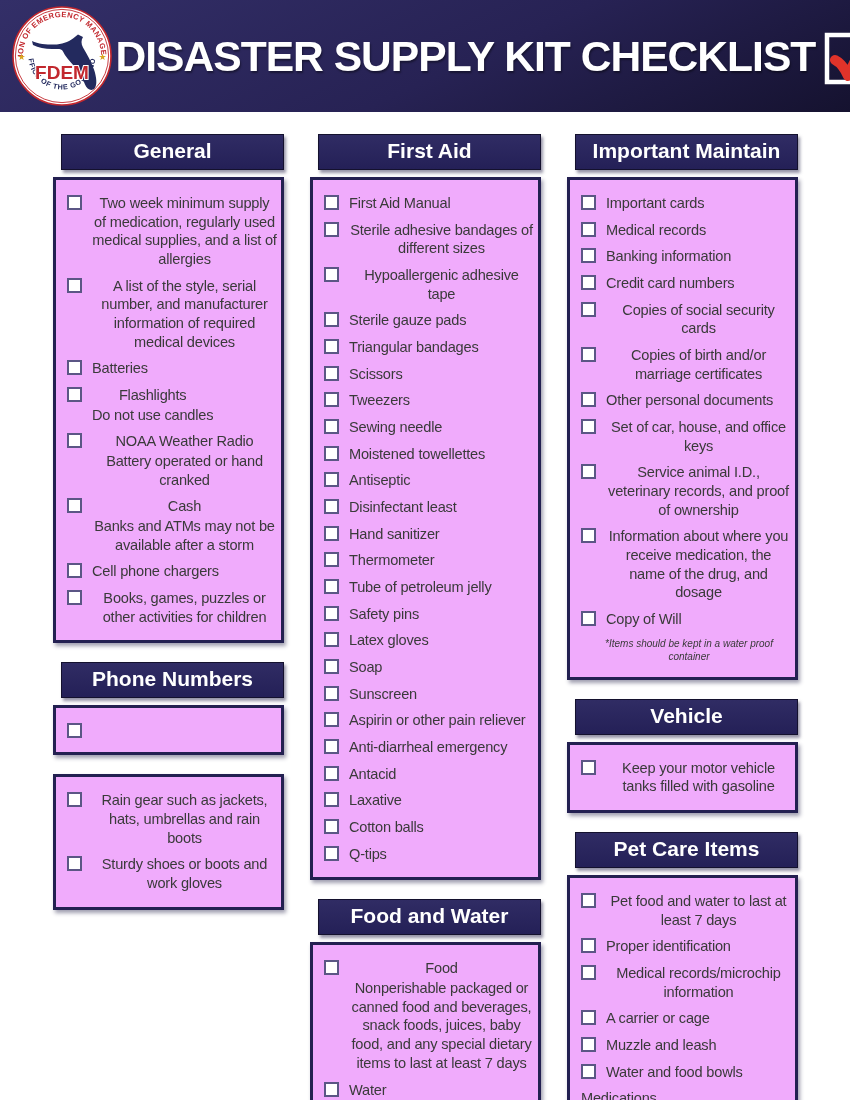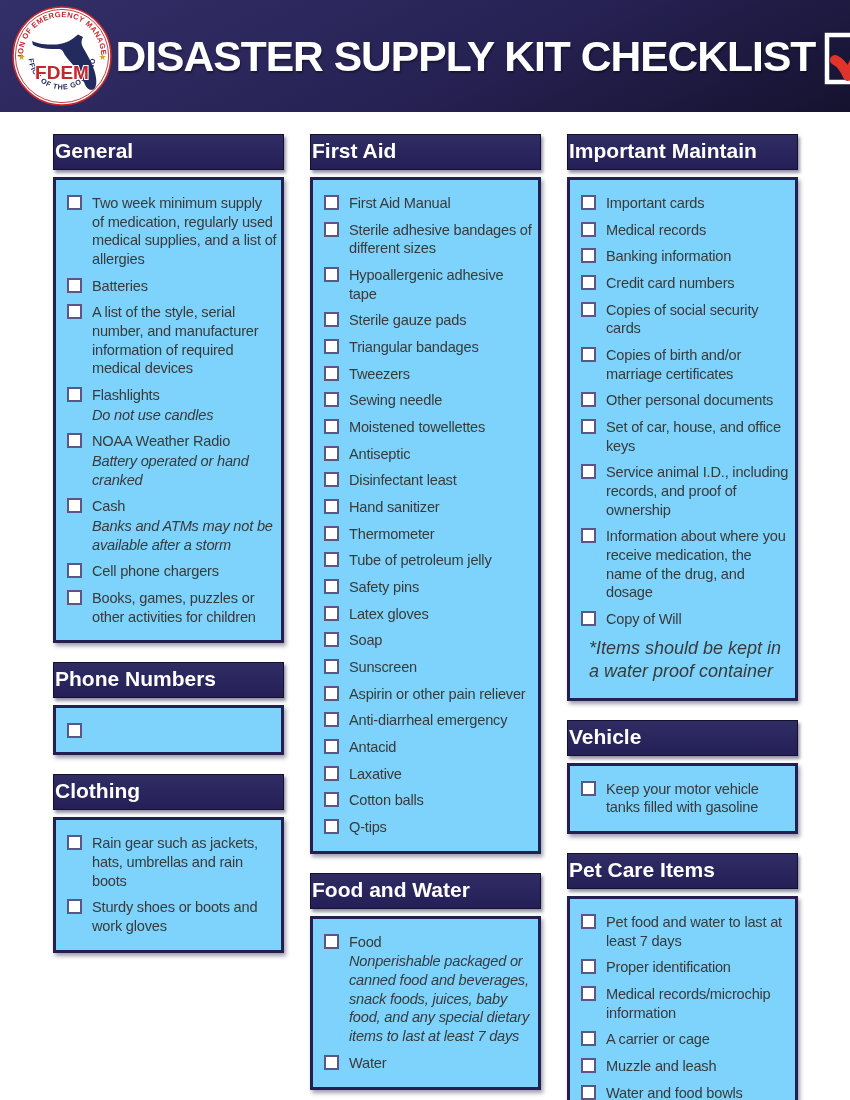--- a/index.html
+++ b/index.html
@@ -24,38 +24,40 @@
   .checkmark { width:70px; height:68px; flex:0 0 70px; }
   .checkmark svg { width:70px; height:68px; display:block; }
   
   main { display:flex; justify-content:space-between; padding:22px 52px 0 53px; }
   .column { width:231px; flex:0 0 231px; }
   .section { margin-bottom:19px; }
   .section-header {
     background:linear-gradient(180deg,#302c64,#242057);
     border:1px solid #14112e;
     box-shadow:2px 3px 3px rgba(45,42,80,.5);
-    color:#fff; text-align:left; font-size:21px; font-weight:bold;
-    padding:4px 1px 6px;
+    color:#fff; text-align:center; font-size:21px; font-weight:bold;
+    padding:4px 8px 6px;
+    margin-left:8px;
   }
   .section-body {
-    margin-top:7px; background:#7dd3fc;
+    margin-top:7px; background:#f0abfc;
     border:3px solid #232051;
     box-shadow:2px 3px 4px rgba(45,42,80,.45);
     padding:14px 4px 12px 11px;
+    text-align:center;
   }
   .item { display:flex; gap:10px; margin-bottom:8px; }
   .item:last-child { margin-bottom:2px; }
   .checkbox {
     flex:0 0 15px; width:15px; height:15px;
     border:2px solid #5b5685; background:#fff; margin-top:1px; cursor:pointer;
   }
   .item-label { font-size:14.6px; color:#3a3a3a; line-height:1.28; letter-spacing:-0.2px; }
-  .item-note  { font-size:14.6px; color:#3a3a3a; line-height:1.28; font-style:italic; letter-spacing:-0.2px; margin-top:1px; }
-  .footnote   { font-size:18px; color:#3a3a3a; font-style:italic; line-height:1.3; margin:8px 2px 2px 8px; }
+  .item-note  { font-size:14.6px; color:#3a3a3a; line-height:1.28; letter-spacing:-0.2px; margin-top:1px; }
+  .footnote   { font-size:10px; color:#3a3a3a; font-style:italic; line-height:1.3; margin:8px 2px 2px 8px; }
 </style>
 </head>
 <body>
 
 <header class="header">
   <div class="logo">
     <svg viewBox="0 0 100 100" xmlns="http://www.w3.org/2000/svg">
       <circle cx="50" cy="50" r="49" fill="#ffffff" stroke="#c2282e" stroke-width="1.6"></circle>
       <circle cx="50" cy="50" r="46.6" fill="none" stroke="#c2282e" stroke-width="0.9"></circle>
       <defs>
@@ -91,27 +93,27 @@
           <div class="section-body">
             <div class="item">
               <span class="checkbox"></span>
               <div class="item-text">
                 <div class="item-label">Two week minimum supply of medication, regularly used medical supplies, and a list of allergies</div>
               </div>
             </div>
             <div class="item">
               <span class="checkbox"></span>
               <div class="item-text">
+                <div class="item-label">A list of the style, serial number, and manufacturer information of required medical devices</div>
+              </div>
+            </div>
+            <div class="item">
+              <span class="checkbox"></span>
+              <div class="item-text">
                 <div class="item-label">Batteries</div>
-              </div>
-            </div>
-            <div class="item">
-              <span class="checkbox"></span>
-              <div class="item-text">
-                <div class="item-label">A list of the style, serial number, and manufacturer information of required medical devices</div>
               </div>
             </div>
             <div class="item">
               <span class="checkbox"></span>
               <div class="item-text">
                 <div class="item-label">Flashlights</div>
                 <div class="item-note">Do not use candles</div>
               </div>
             </div>
             <div class="item">
@@ -144,21 +146,20 @@
         </section>
         <section class="section">
           <div class="section-header"><span>Phone Numbers</span></div>
           <div class="section-body">
             <div class="item">
               <span class="checkbox"></span>
             </div>
           </div>
         </section>
         <section class="section">
-          <div class="section-header"><span>Clothing</span></div>
           <div class="section-body">
             <div class="item">
               <span class="checkbox"></span>
               <div class="item-text">
                 <div class="item-label">Rain gear such as jackets, hats, umbrellas and rain boots</div>
               </div>
             </div>
             <div class="item">
               <span class="checkbox"></span>
               <div class="item-text">
@@ -200,20 +201,26 @@
             </div>
             <div class="item">
               <span class="checkbox"></span>
               <div class="item-text">
                 <div class="item-label">Triangular bandages</div>
               </div>
             </div>
             <div class="item">
               <span class="checkbox"></span>
               <div class="item-text">
+                <div class="item-label">Scissors</div>
+              </div>
+            </div>
+            <div class="item">
+              <span class="checkbox"></span>
+              <div class="item-text">
                 <div class="item-label">Tweezers</div>
               </div>
             </div>
             <div class="item">
               <span class="checkbox"></span>
               <div class="item-text">
                 <div class="item-label">Sewing needle</div>
               </div>
             </div>
             <div class="item">
@@ -383,21 +390,21 @@
             </div>
             <div class="item">
               <span class="checkbox"></span>
               <div class="item-text">
                 <div class="item-label">Set of car, house, and office keys</div>
               </div>
             </div>
             <div class="item">
               <span class="checkbox"></span>
               <div class="item-text">
-                <div class="item-label">Service animal I.D., including records, and proof of ownership</div>
+                <div class="item-label">Service animal I.D., veterinary records, and proof of ownership</div>
               </div>
             </div>
             <div class="item">
               <span class="checkbox"></span>
               <div class="item-text">
                 <div class="item-label">Information about where you receive medication, the name of the drug, and dosage</div>
               </div>
             </div>
             <div class="item">
               <span class="checkbox"></span>

